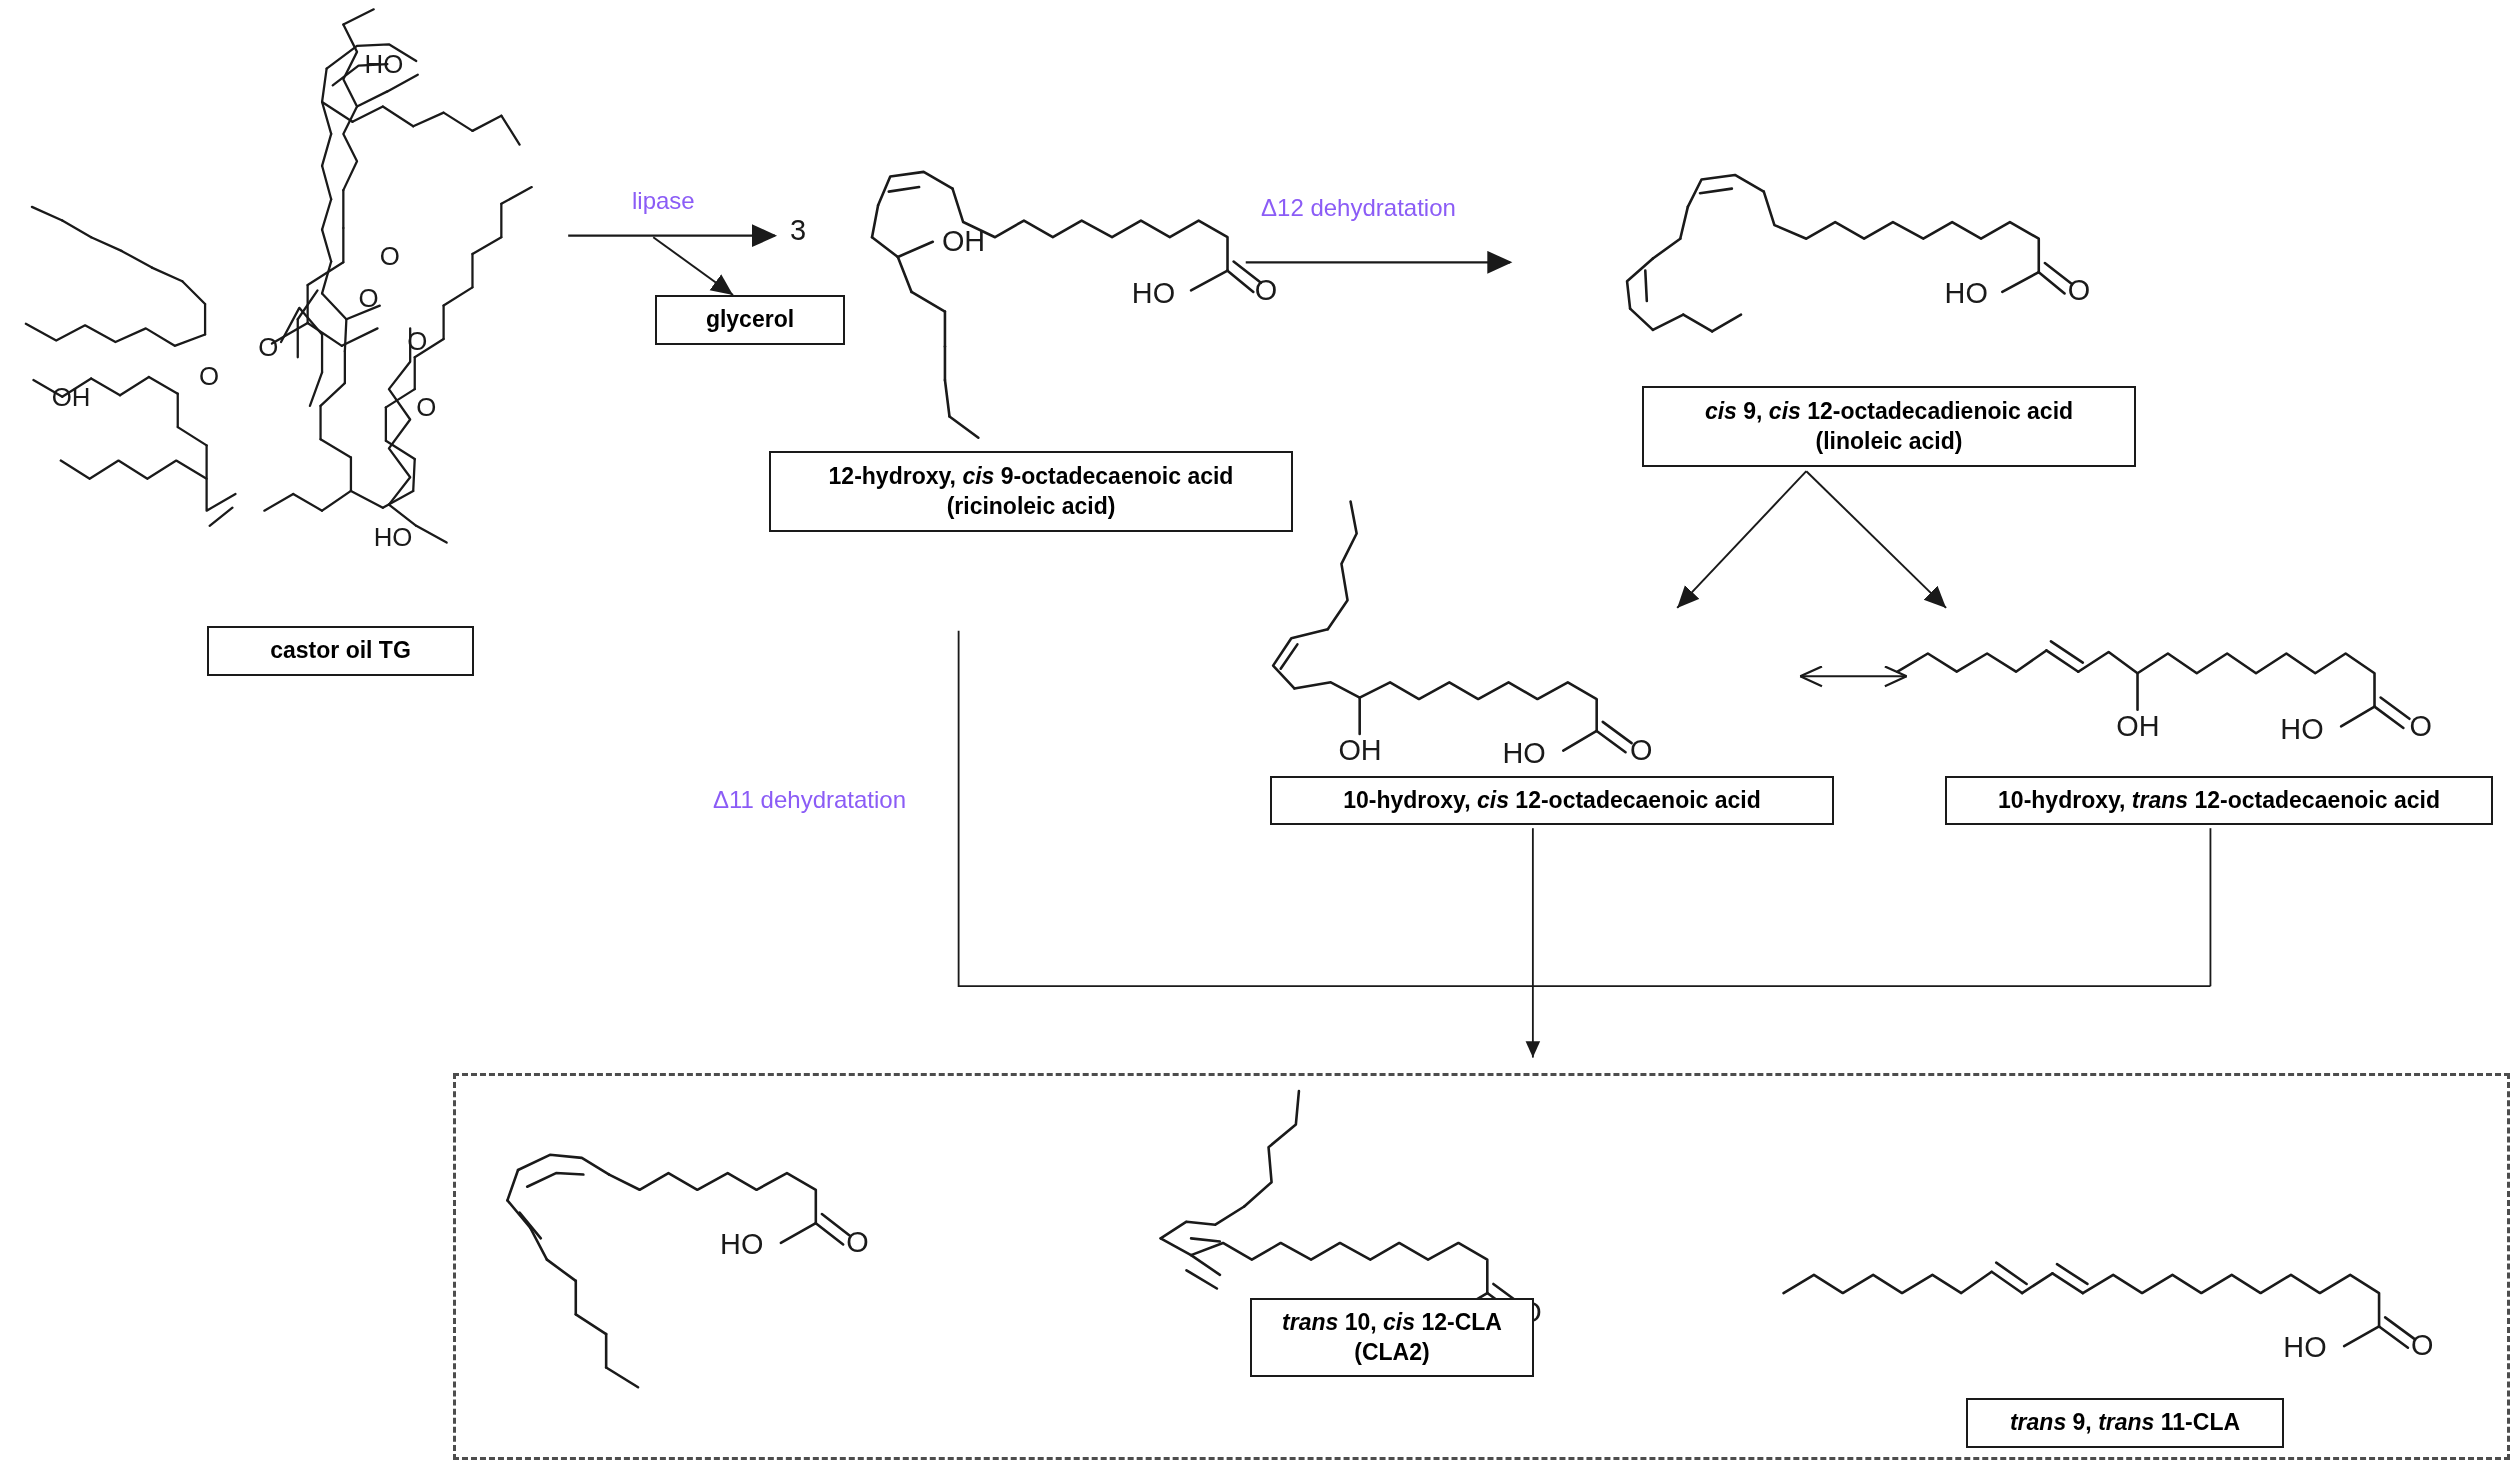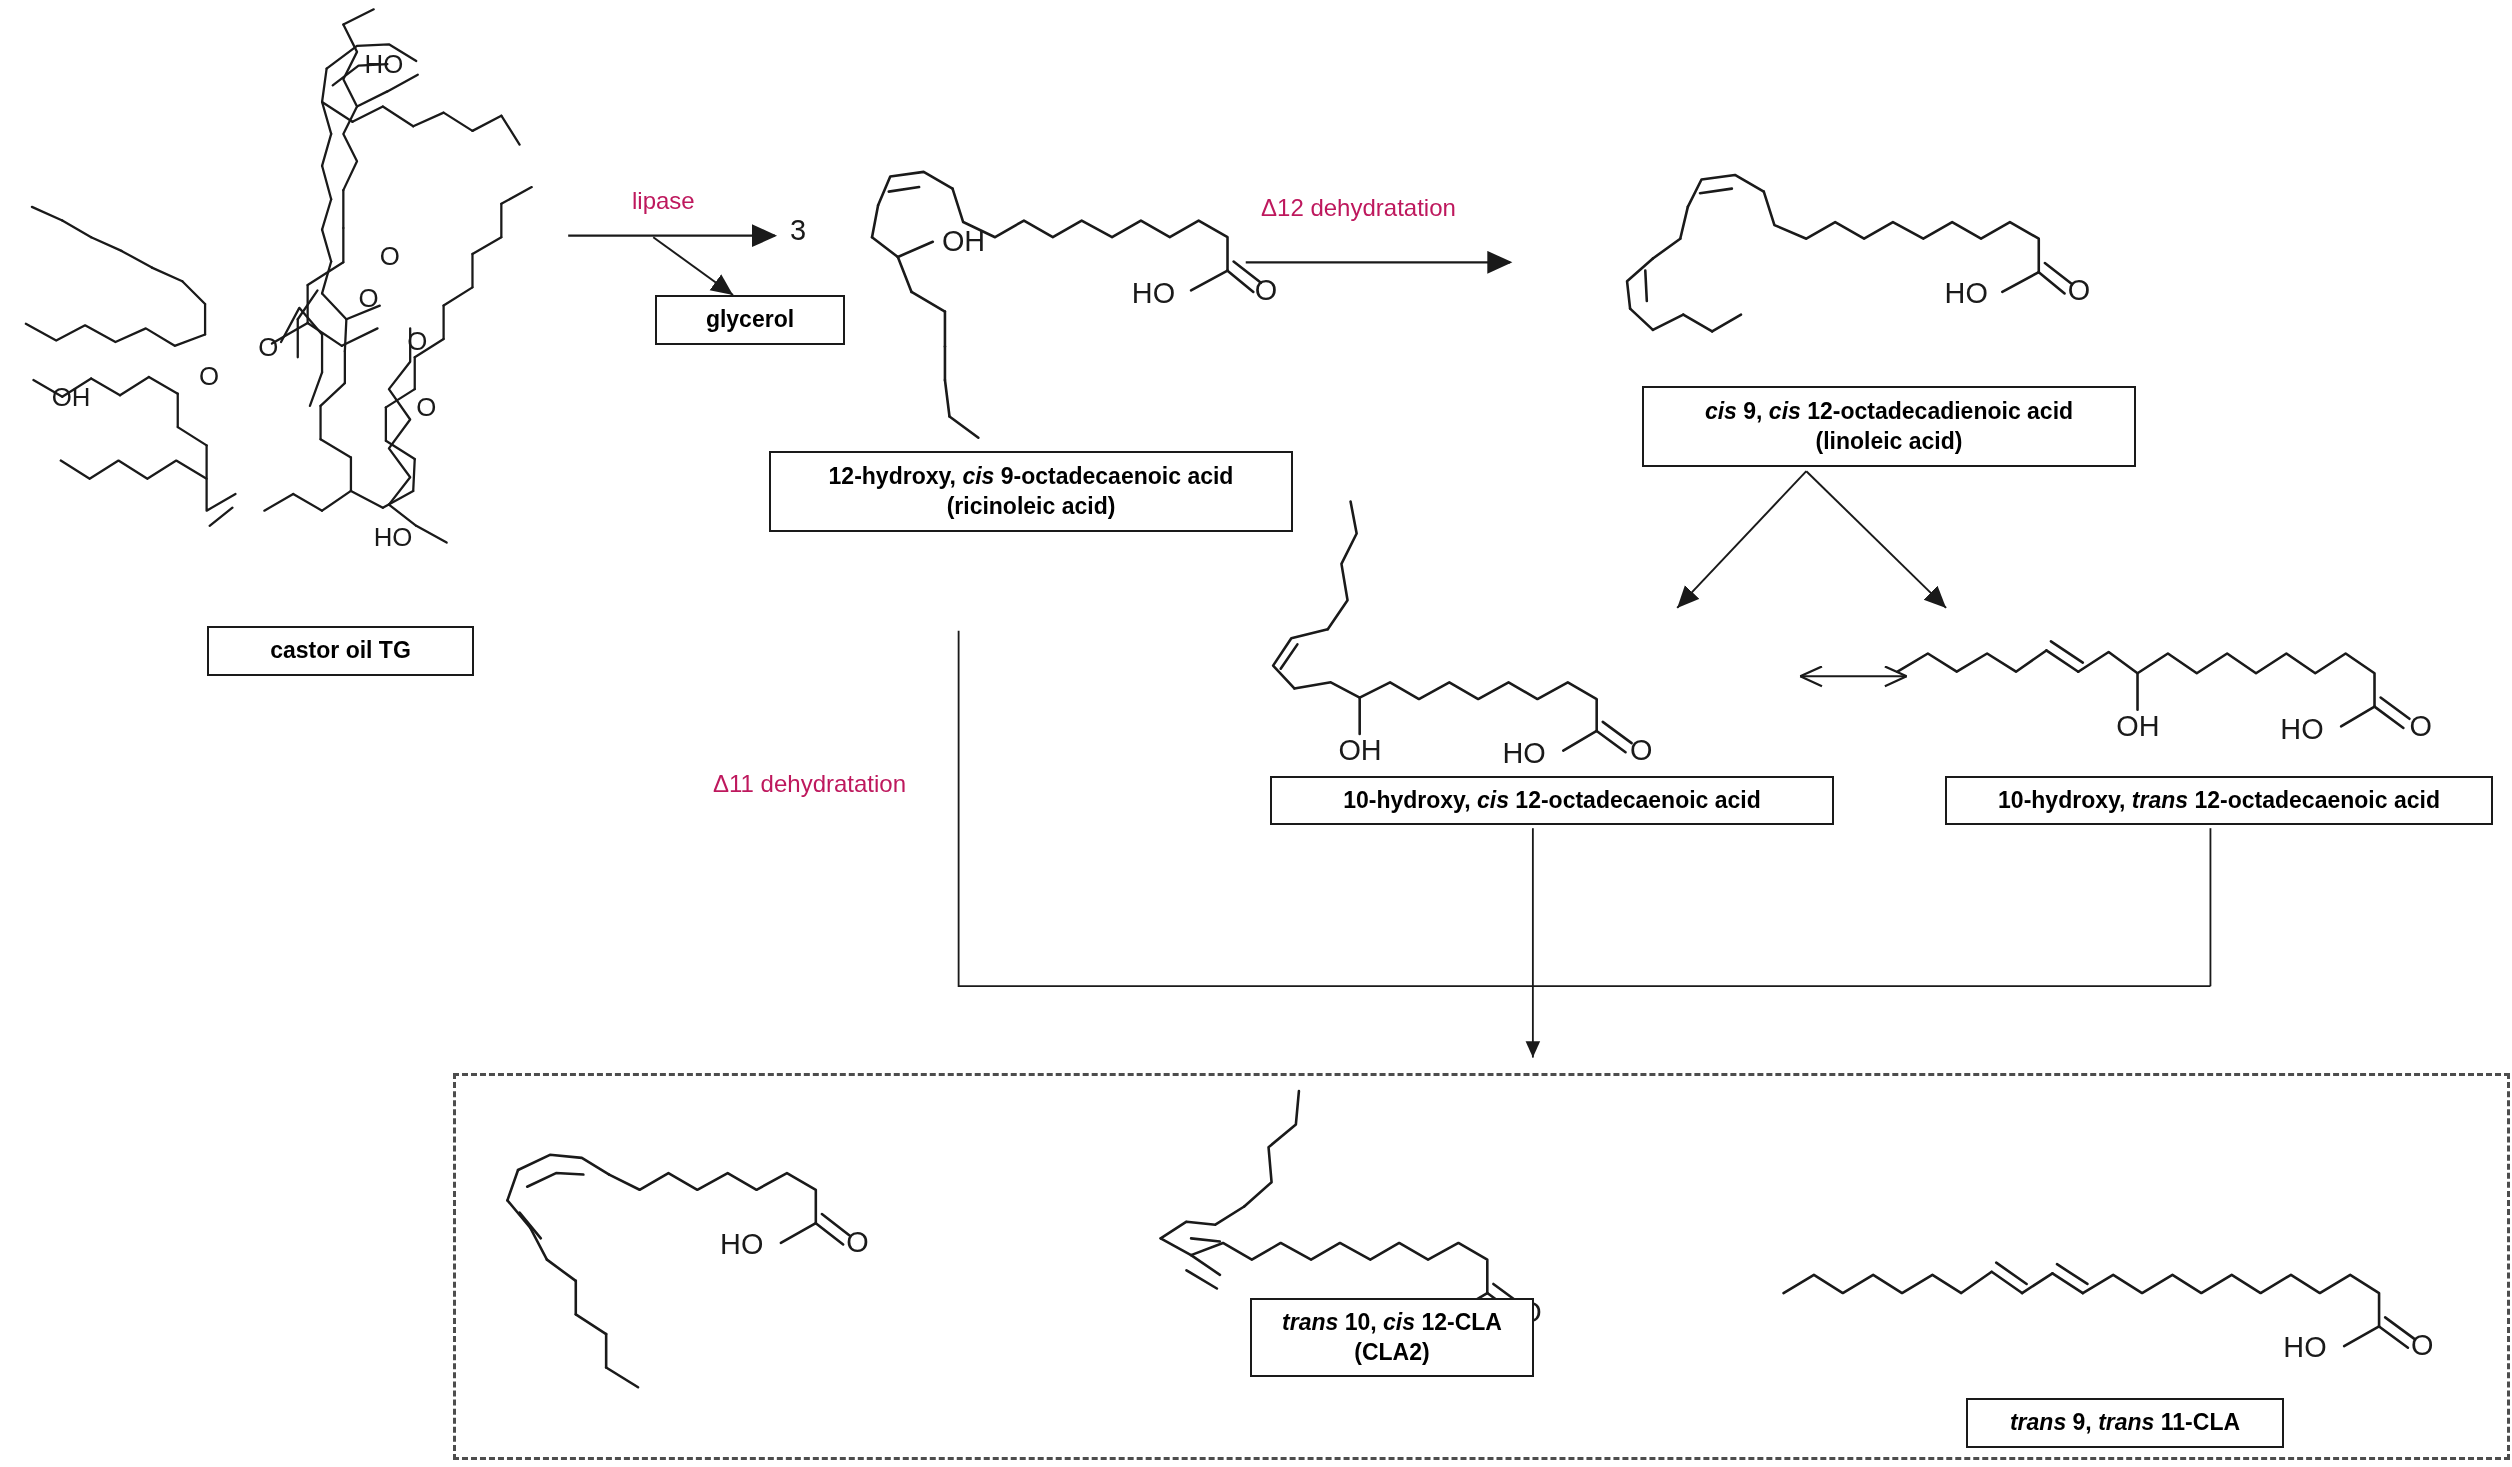--- a/index.html
+++ b/index.html
@@ -36,21 +36,21 @@
     display: flex;
     flex-direction: column;
     justify-content: center;
     padding: 4.6px 10.6px;
     white-space: nowrap;
   }
   .lbl .ital { font-style: italic; }
   .plain {
     position: absolute;
     font-size: 24px;
-    color: #be185d;
+    color: #8b5cf6;
     white-space: nowrap;
   }
   .dashbox {
     position: absolute;
     border: 3px dashed #4d4d4d;
     box-sizing: border-box;
   }
   .num3 {
     position: absolute;
     font-size: 29px;
@@ -351,21 +351,21 @@
       <text x="3174" y="1784" font-size="38">O</text>
     </g>
   </svg>
 
   <div class="plain" style="left:632px; top:187px;">lipase</div>
 
   <div class="num3" style="left:790px; top:214px;">3</div>
 
   <div class="plain" style="left:1261px; top:194px;">Δ12 dehydratation</div>
 
-  <div class="plain" style="left:713px; top:770px;">Δ11 dehydratation</div>
+  <div class="plain" style="left:713px; top:786px;">Δ11 dehydratation</div>
 
   <div class="dashbox" style="left:453px; top:1073px; width:2057px; height:387px;"></div>
 
   <div class="lbl" style="left:207px; top:626px; width:267px; height:50px;">
     <span>castor oil TG</span>
   </div>
 
   <div class="lbl" style="left:655px; top:295px; width:190px; height:50px;">
     <span>glycerol</span>
   </div>

